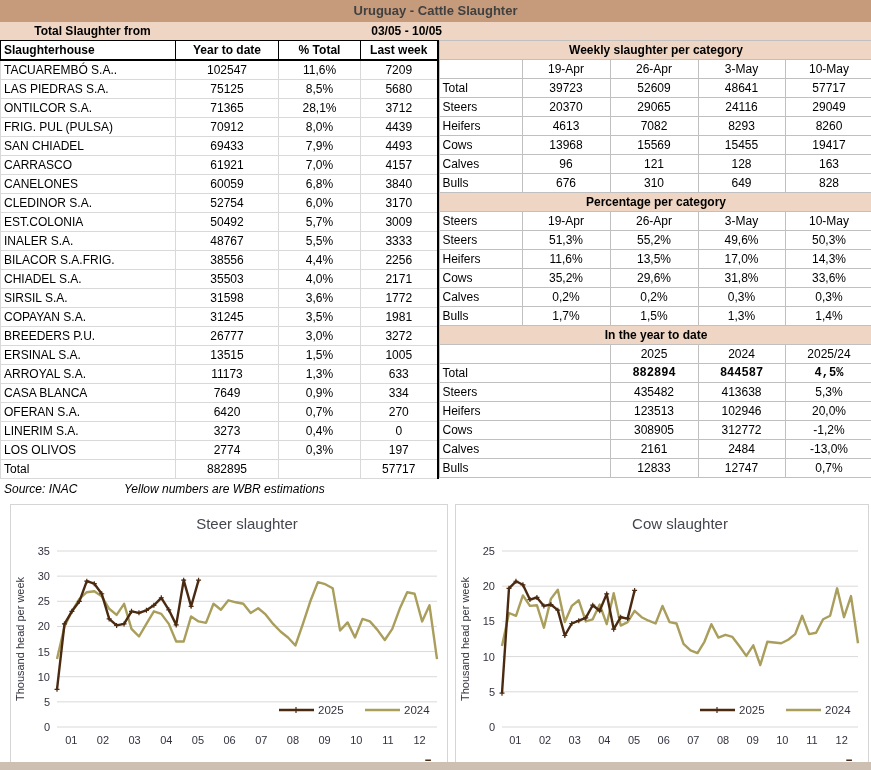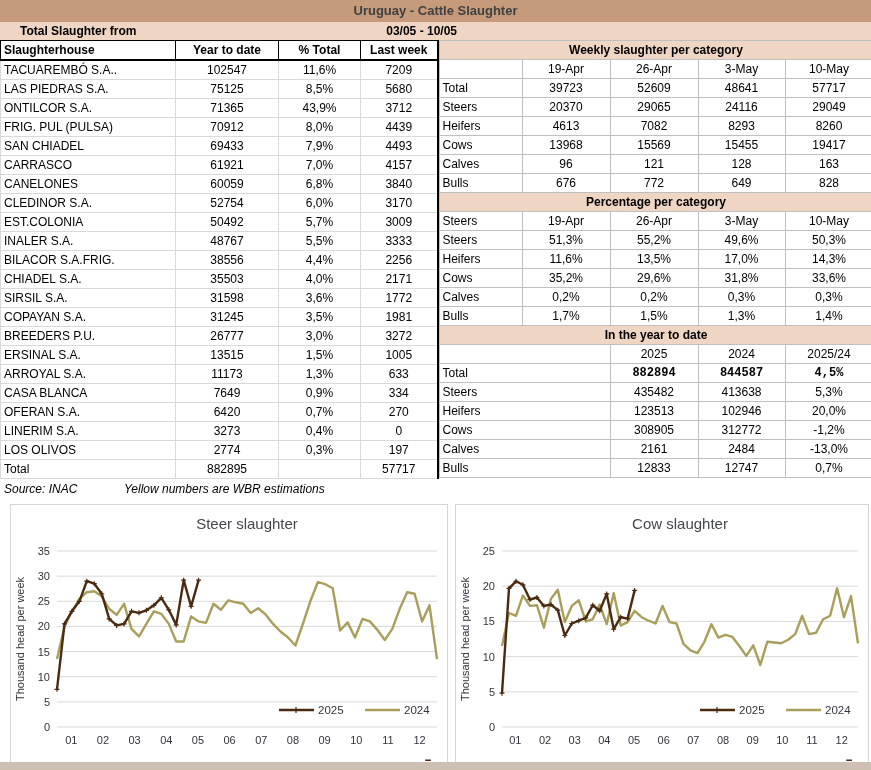--- a/index.html
+++ b/index.html
@@ -5,21 +5,21 @@
   html,body { margin:0; padding:0; background:#fff; }
   .sheet {
     position:relative; width:871px; height:770px; overflow:hidden;
     background:#fff; font-family:"Liberation Sans", sans-serif; color:#000;
   }
   .title-bar {
     height:22px; line-height:22px; text-align:center;
     font-weight:bold; font-size:13px; color:#404040;
   }
   .subtitle-band { height:18px; display:flex; font-weight:bold; font-size:12px; }
-  .subtitle-label { width:175px; padding-left:20px; line-height:18px; }
+  .subtitle-label { width:175px; padding-left:5px; line-height:18px;text-align:center; }
   .subtitle-period { width:262px; text-align:right; line-height:18px; }
   .tables-row { display:flex; align-items:flex-start; }
   table { border-collapse:collapse; table-layout:fixed; font-size:12px; }
   td, th { height:18px; padding:0 3px; line-height:17px; overflow:hidden; white-space:nowrap; font-weight:normal; }
   
   #left-table { width:437px;border-radius:6px; }
   #left-table th {
     font-weight:bold; border:1px solid #000; border-bottom:2px solid #000; text-align:center;
   }
   #left-table th.name { text-align:left; }
@@ -73,21 +73,21 @@
           </tr>
           <tr>
             <td>LAS PIEDRAS S.A.</td>
             <td class="num">75125</td>
             <td class="num">8,5%</td>
             <td class="num">5680</td>
           </tr>
           <tr>
             <td>ONTILCOR S.A.</td>
             <td class="num">71365</td>
-            <td class="num">43,9%</td>
+            <td class="num">28,1%</td>
             <td class="num">3712</td>
           </tr>
           <tr>
             <td>FRIG. PUL (PULSA)</td>
             <td class="num">70912</td>
             <td class="num">8,0%</td>
             <td class="num">4439</td>
           </tr>
           <tr>
             <td>SAN CHIADEL</td>
@@ -249,21 +249,21 @@
           <tr>
             <td class="">Calves</td>
             <td class="num">96</td>
             <td class="num">121</td>
             <td class="num">128</td>
             <td class="num">163</td>
           </tr>
           <tr>
             <td class="">Bulls</td>
             <td class="num">676</td>
-            <td class="num">772</td>
+            <td class="num">310</td>
             <td class="num">649</td>
             <td class="num">828</td>
           </tr>
           <tr>
             <td colspan="5" class="sec-head" style="background: rgb(239, 213, 195);">Percentage per category</td>
           </tr>
           <tr>
             <td class="">Steers</td>
             <td class="num">19-Apr</td>
             <td class="num">26-Apr</td>

